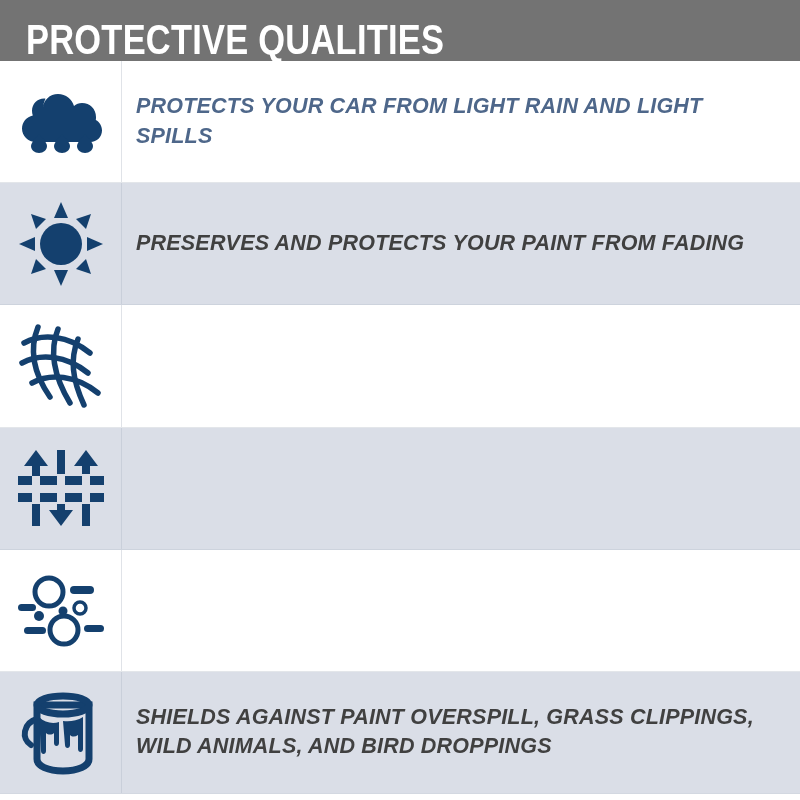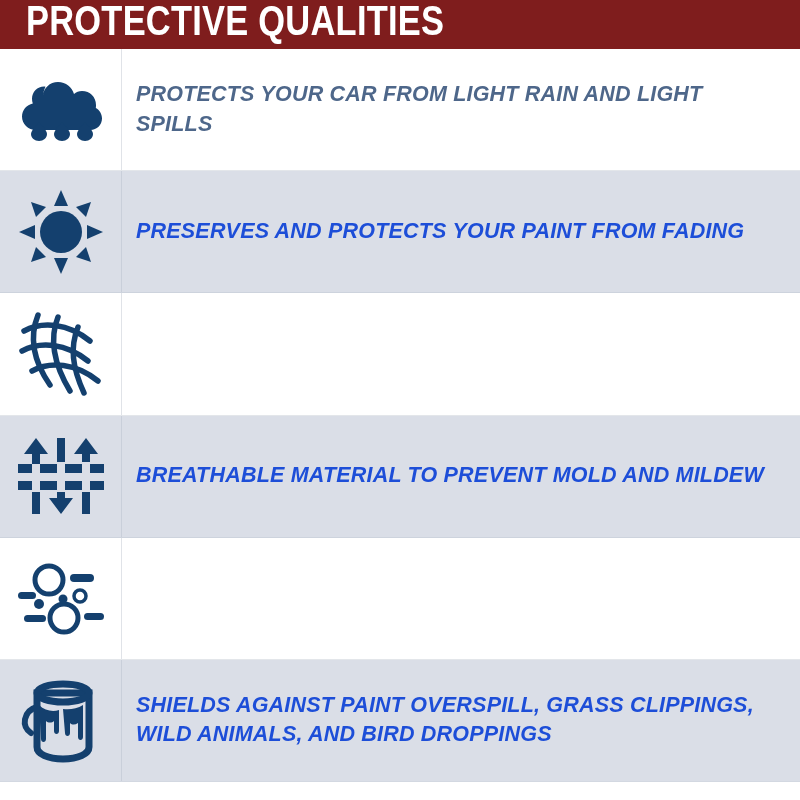--- a/index.html
+++ b/index.html
@@ -17,24 +17,24 @@
   .infographic {
     width: 800px;
     height: 800px;
     position: relative;
     background: #ffffff;
     box-sizing: border-box;
   }
 
   
   .header-bar {
-    height: 49px;
-    background: #7f1d1d;
-    display: flex;
-    align-items: flex-start;
+    height: 61px;
+    background: #737373;
+    display: flex;
+    align-items: flex-end;
     padding-left: 26px;
     box-sizing: border-box;
   }
   .header-title {
     color: #ffffff;
     font-family: "Liberation Sans Narrow", "Liberation Sans", sans-serif;
     font-size: 42px;
     font-weight: bold;
     letter-spacing: 0.3px;
     line-height: 1;
@@ -94,21 +94,21 @@
     font-style: italic;
     line-height: 1.36;
     letter-spacing: 0.2px;
     text-transform: uppercase;
     color: #4f6party;
   }
   .feature-text.blue {
     color: #4e678a;
   }
   .feature-text.dark {
-    color: #1d4ed8;
+    color: #404040;
   }
 </style>
 </head>
 <body>
 
 <div class="infographic">
 
   <div class="header-bar">
     <div class="header-title">PROTECTIVE QUALITIES</div>
   </div>
@@ -190,23 +190,20 @@
               <rect x="14" y="26" width="8" height="30"></rect>
               <rect x="39" y="26" width="8" height="30"></rect>
               <rect x="64" y="26" width="8" height="30"></rect>
             </g>
             <g fill="#14406e">
               <rect x="14" y="26" width="8" height="2"></rect>
             </g>
           </svg>
         </span>
       </div>
-      <div class="text-cell">
-        <div class="feature-text dark">BREATHABLE MATERIAL TO PREVENT MOLD AND MILDEW</div>
-      </div>
     </div>
 
     <div class="feature-row">
       <div class="icon-cell">
         <span>
           <svg width="86" height="76" viewBox="0 0 86 76">
             <g fill="none" stroke="#14406e" stroke-width="5">
               <circle cx="31" cy="20" r="14"></circle>
               <circle cx="46" cy="58" r="14"></circle>
             </g>

